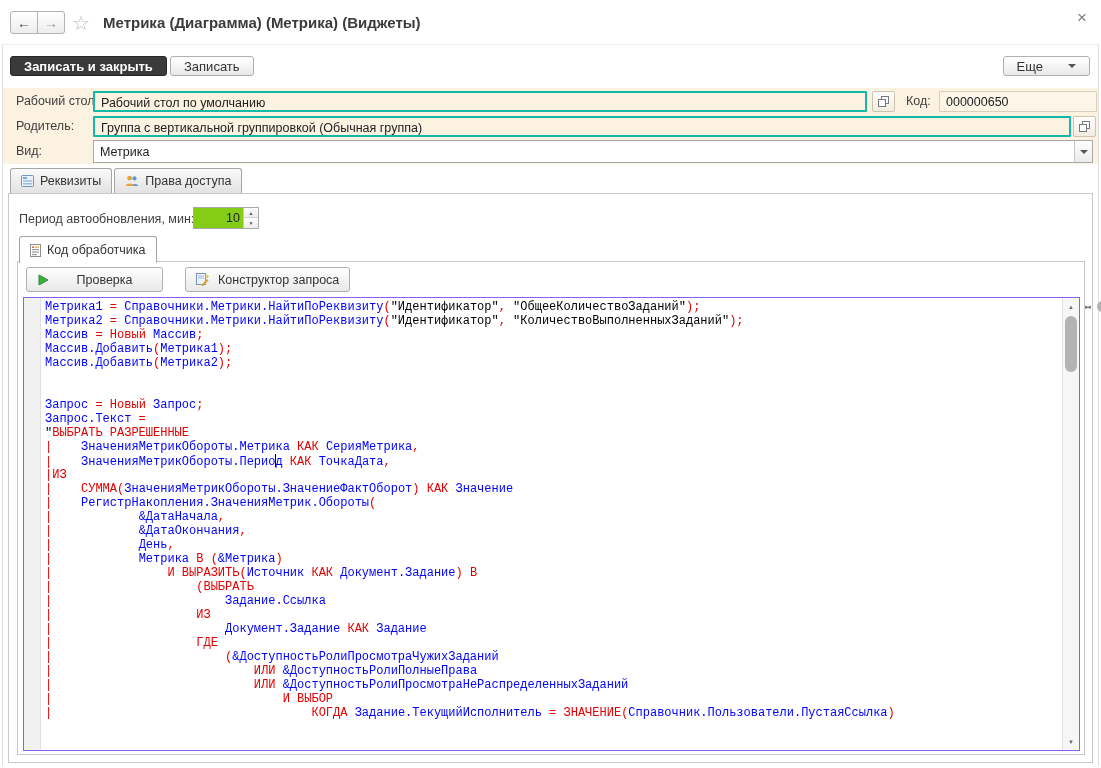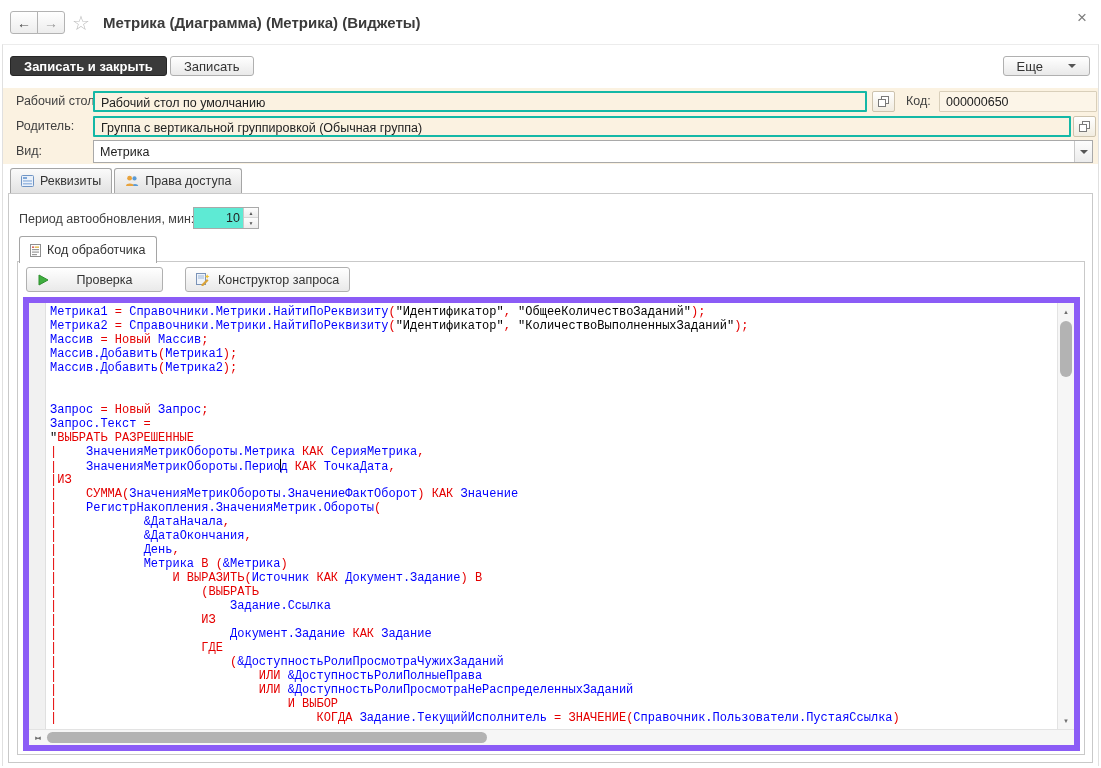--- a/index.html
+++ b/index.html
@@ -52,39 +52,39 @@
     background:linear-gradient(#fafafa,#e2e2e2); font-size:12.5px; color:#333; }
   .tab.active { background:#fff; height:27px; position:relative; }
 
   .main-panel { position:absolute; left:8px; top:193px; width:1085px; height:570px;
     border:1px solid #c9c9c9; background:#fff; z-index:2; }
 
   
   .autorefresh-lbl { position:absolute; left:10px; top:18px; font-size:12.5px; color:#3f3f3f; }
   .spinbox { position:absolute; left:184px; top:13px; width:66px; height:22px; border:1px solid #a9a9a9; background:#fff; }
   .spinbox input { position:absolute; left:0; top:0; width:49px; height:20px; border:none; outline:none;
-    text-align:right; font-size:12.5px; font-family:"Liberation Sans",sans-serif; color:#222; padding-right:3px; background:#5eead4; }
+    text-align:right; font-size:12.5px; font-family:"Liberation Sans",sans-serif; color:#222; padding-right:3px; background:#84cc16; }
   .spin-btns { position:absolute; right:0; top:0; width:15px; height:20px; border-left:1px solid #c9c9c9; }
   .spin-btn { width:100%; height:10px; display:flex; align-items:center; justify-content:center;
     font-size:5px; color:#555; background:linear-gradient(#fdfdfd,#ececec); }
   .spin-btn.up { border-bottom:1px solid #d6d6d6; }
 
   
   .inner-tabbar { position:absolute; left:10px; top:42px; z-index:3; display:flex; }
   .inner-panel { position:absolute; left:8px; top:67px; width:1068px; height:494px; border:1px solid #c9c9c9; background:#fff; }
 
   .code-toolbar { position:absolute; left:8px; top:5px; display:flex; gap:22px; }
   .tool-btn { height:25px; border:1px solid #b0b0b0; border-radius:3px; background:linear-gradient(#ffffff,#e9e9e9);
     font-size:12.5px; color:#333; display:inline-flex; align-items:center; padding:0 10px; gap:8px; }
   .tool-btn.check { width:137px; }
   .tool-btn.check .tb-label { flex:1; text-align:center; }
 
   
-  .code-editor { position:absolute; left:5px; top:35px; width:1057px; height:454px; border:6px solid #8b5cf6;
-    display:flex; flex-direction:column; background:#fff; }
+  .code-editor { position:absolute; left:5px; top:35px; width:1057px; height:454px; border:1px solid #8b5cf6;
+    display:flex; flex-direction:row; background:#fff; }
   .editor-main { flex:1; display:flex; min-height:0; }
   .gutter { width:17px; background:#f1f1f1; border-right:1px solid #e0e0e0; }
   .code-lines { flex:1; overflow:hidden; padding:2px 0 0 4px; font-family:"Liberation Mono","DejaVu Sans Mono",monospace;
     font-size:12px; line-height:14px; }
   .code-line { height:14px; white-space:pre; }
   .syn-i { color:#0000ff; }
   .syn-k { color:#e40000; }
   .syn-o { color:#e40000; }
   .syn-s { color:#000000; }
   .syn-t { color:#000000; }

